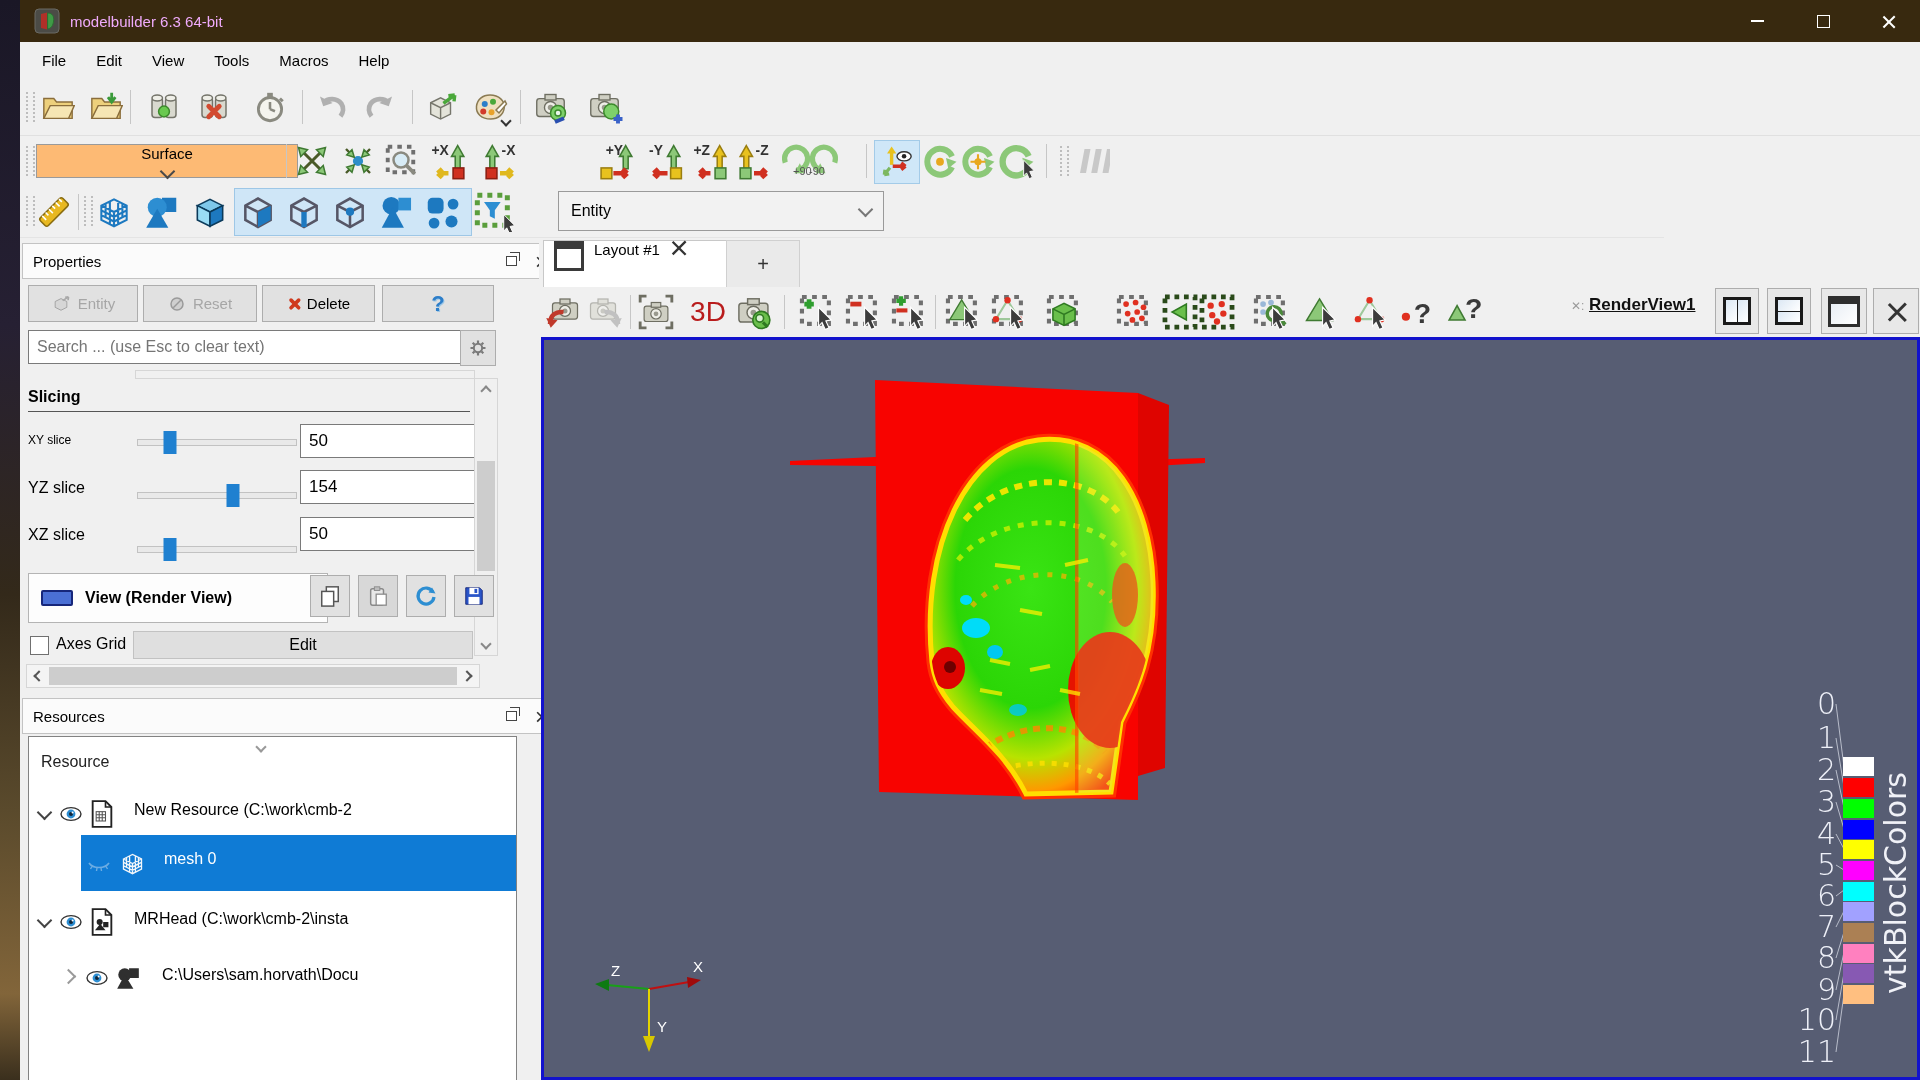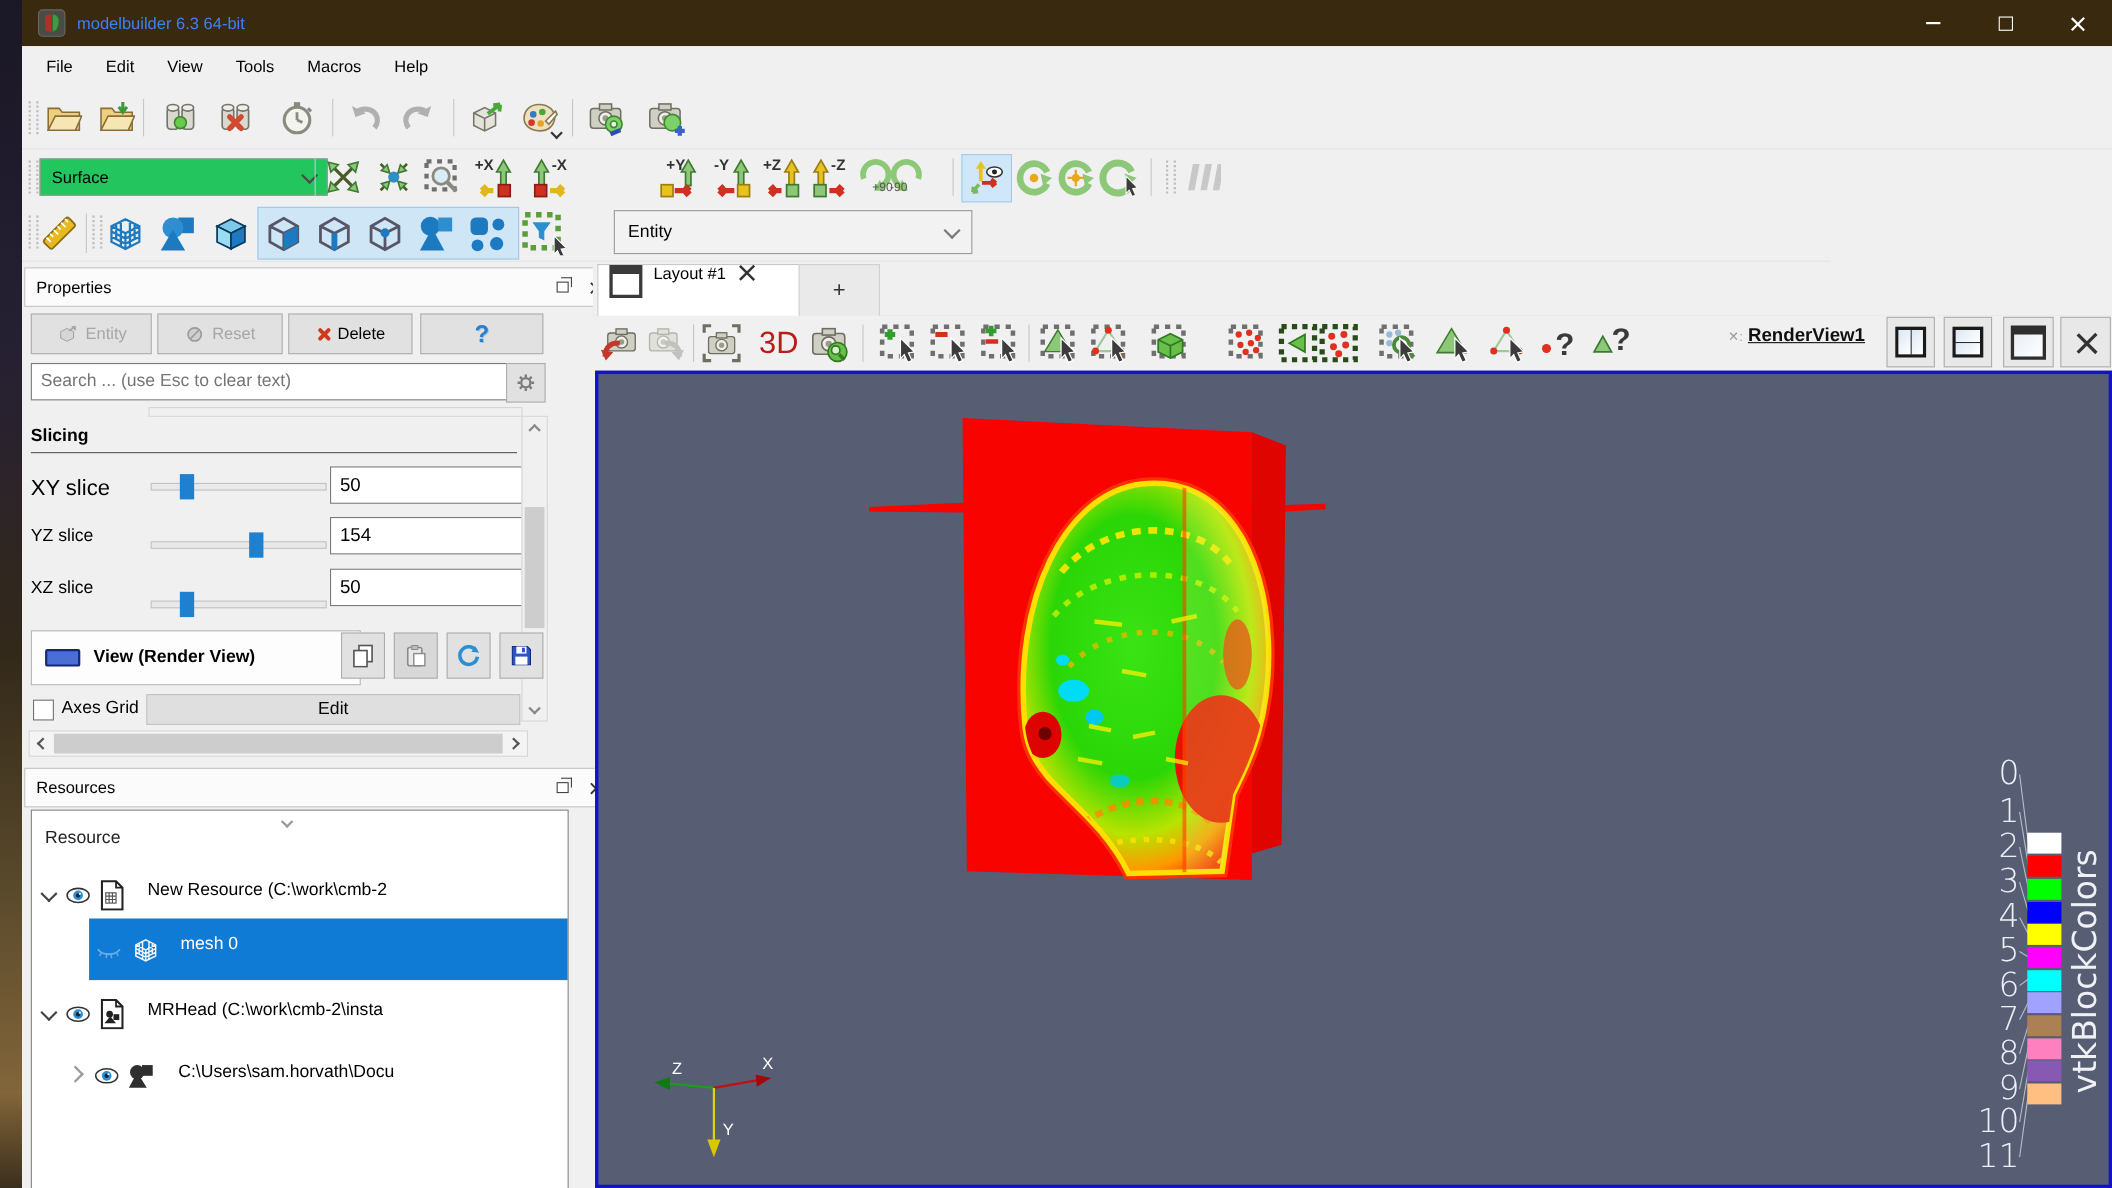--- a/index.html
+++ b/index.html
@@ -90,21 +90,21 @@
 
 <div class="a" style="left:0;top:0;width:20px;height:1080px;background:linear-gradient(#1a1726,#262033 30%,#33291a 55%,#5a4a2c 75%,#82653a 92%,#3a2f1d);"></div>
 <div class="a" style="left:20px;top:0;width:1900px;height:1080px;background:#f0f0f0;"></div>
 
 <div class="a" style="left:20px;top:0;width:1900px;height:42px;background:#38290f;display:flex;align-items:center;">
   <svg class="a" style="left:14px;top:8px" width="26" height="26" viewBox="0 0 26 26">
     <rect x="1" y="1" width="24" height="24" rx="4" fill="#4b4b46" stroke="#6a6a64"></rect>
     <path d="M7 6 L13 4.5 L13 21.5 L7 20 Z" fill="#b03028"></path>
     <path d="M13.6 5 C19 5 20 9 19.6 13 C19.2 17.5 17 20.5 13.6 21 Z" fill="#3f9a46" stroke="#2c6e31"></path>
   </svg>
-  <span style="margin-left:50px;color:#3b82f6;font-size:15px;text-align:right;">modelbuilder 6.3 64-bit</span>
+  <span style="margin-left:50px;color:#f0abfc;font-size:15px;text-align:right;">modelbuilder 6.3 64-bit</span>
 </div>
 <div class="a ic" style="left:1726px;top:0;width:62px;height:42px;">
   <div style="width:13px;height:1.6px;background:#fff;"></div>
 </div>
 <div class="a ic" style="left:1792px;top:0;width:62px;height:42px;">
   <div style="width:11px;height:11px;border:1.4px solid #fff;"></div>
 </div>
 <div class="a ic" style="left:1858px;top:0;width:62px;height:42px;">
   <div class="xx w"></div>
 </div>
@@ -197,21 +197,21 @@
     <svg width="36" height="36" viewBox="0 0 24 24">
       <use href="#sy-cam" width="22" height="22"></use>
       <circle cx="15.5" cy="15" r="5" fill="#7ed06a" stroke="#3c8a2c"></circle>
       <path d="M20 17 L20 23 M17 20 L23 20" stroke="#3a62c8" stroke-width="2.6"></path>
     </svg>
   </div>
 </div>
 
 <div class="a" style="left:20px;top:136px;width:1900px;height:49px;background:#f0f0f0;">
   <div class="handle a" style="left:6px;top:10px;"></div>
-  <div class="a" style="left:16px;top:8px;width:240px;height:32px;background:#22c55e;border:1px solid #9a9a9a;display:flex;align-items:center;padding:0 10px;">
+  <div class="a" style="left:16px;top:8px;width:240px;height:32px;background:#fdba74;border:1px solid #9a9a9a;display:flex;align-items:center;padding:0 10px;flex-direction:column;">
     <span class="lbl" style="flex:1;">Surface</span>
     <div class="chev" style="margin-top:-4px;"></div>
   </div>
   <div class="a vsep" style="left:266px;top:8px;height:34px;"></div>
   <div class="a tbtn" style="left:272px;top:5px;">
     <svg width="36" height="36" viewBox="0 0 24 24">
       <path d="M5 5 L19 19 M19 5 L5 19" stroke="#4a5a28" stroke-width="2"></path>
       <path d="M3 3 L9 4.5 L4.5 9 Z M21 3 L19.5 9 L15 4.5 Z M3 21 L4.5 15 L9 19.5 Z M21 21 L15 19.5 L19.5 15 Z" fill="#8cc878" stroke="#3f7a32"></path>
     </svg>
   </div>
@@ -448,21 +448,21 @@
     <g stroke="#7a7a7a" stroke-width="2.6">
       <path d="M12 3 L12 6 M12 18 L12 21 M3 12 L6 12 M18 12 L21 12 M5.6 5.6 L7.8 7.8 M16.2 16.2 L18.4 18.4 M5.6 18.4 L7.8 16.2 M16.2 7.8 L18.4 5.6"></path>
     </g>
   </svg>
 </button>
 
 <div class="a scroll" style="left:135px;top:370px;width:338px;height:7px;"></div>
 
 <div class="a" style="left:28px;top:388px;width:442px;font-size:16px;font-weight:bold;border-bottom:1px solid #555;padding-bottom:5px;">Slicing</div>
 
-<div class="a lbl" style="left:28px;top:433px;font-size:20px;">XY slice</div>
+<div class="a lbl" style="left:28px;top:433px;font-size:12px;">XY slice</div>
 <div class="a track" style="left:137px;top:439px;width:158px;">
   <div class="shandle" style="left: 20%;"></div>
 </div>
 <input class="a numbox" style="left: 300px; top: 424px; width: 160px; height: 32px;" value="50">
 
 <div class="a lbl" style="left:28px;top:479px;font-size:16px;">YZ slice</div>
 <div class="a track" style="left:137px;top:485px;width:158px;">
   <div class="shandle" style="left: 60%;"></div>
 </div>
 <input class="a numbox" style="left: 300px; top: 470px; width: 160px; height: 32px;" value="154">

